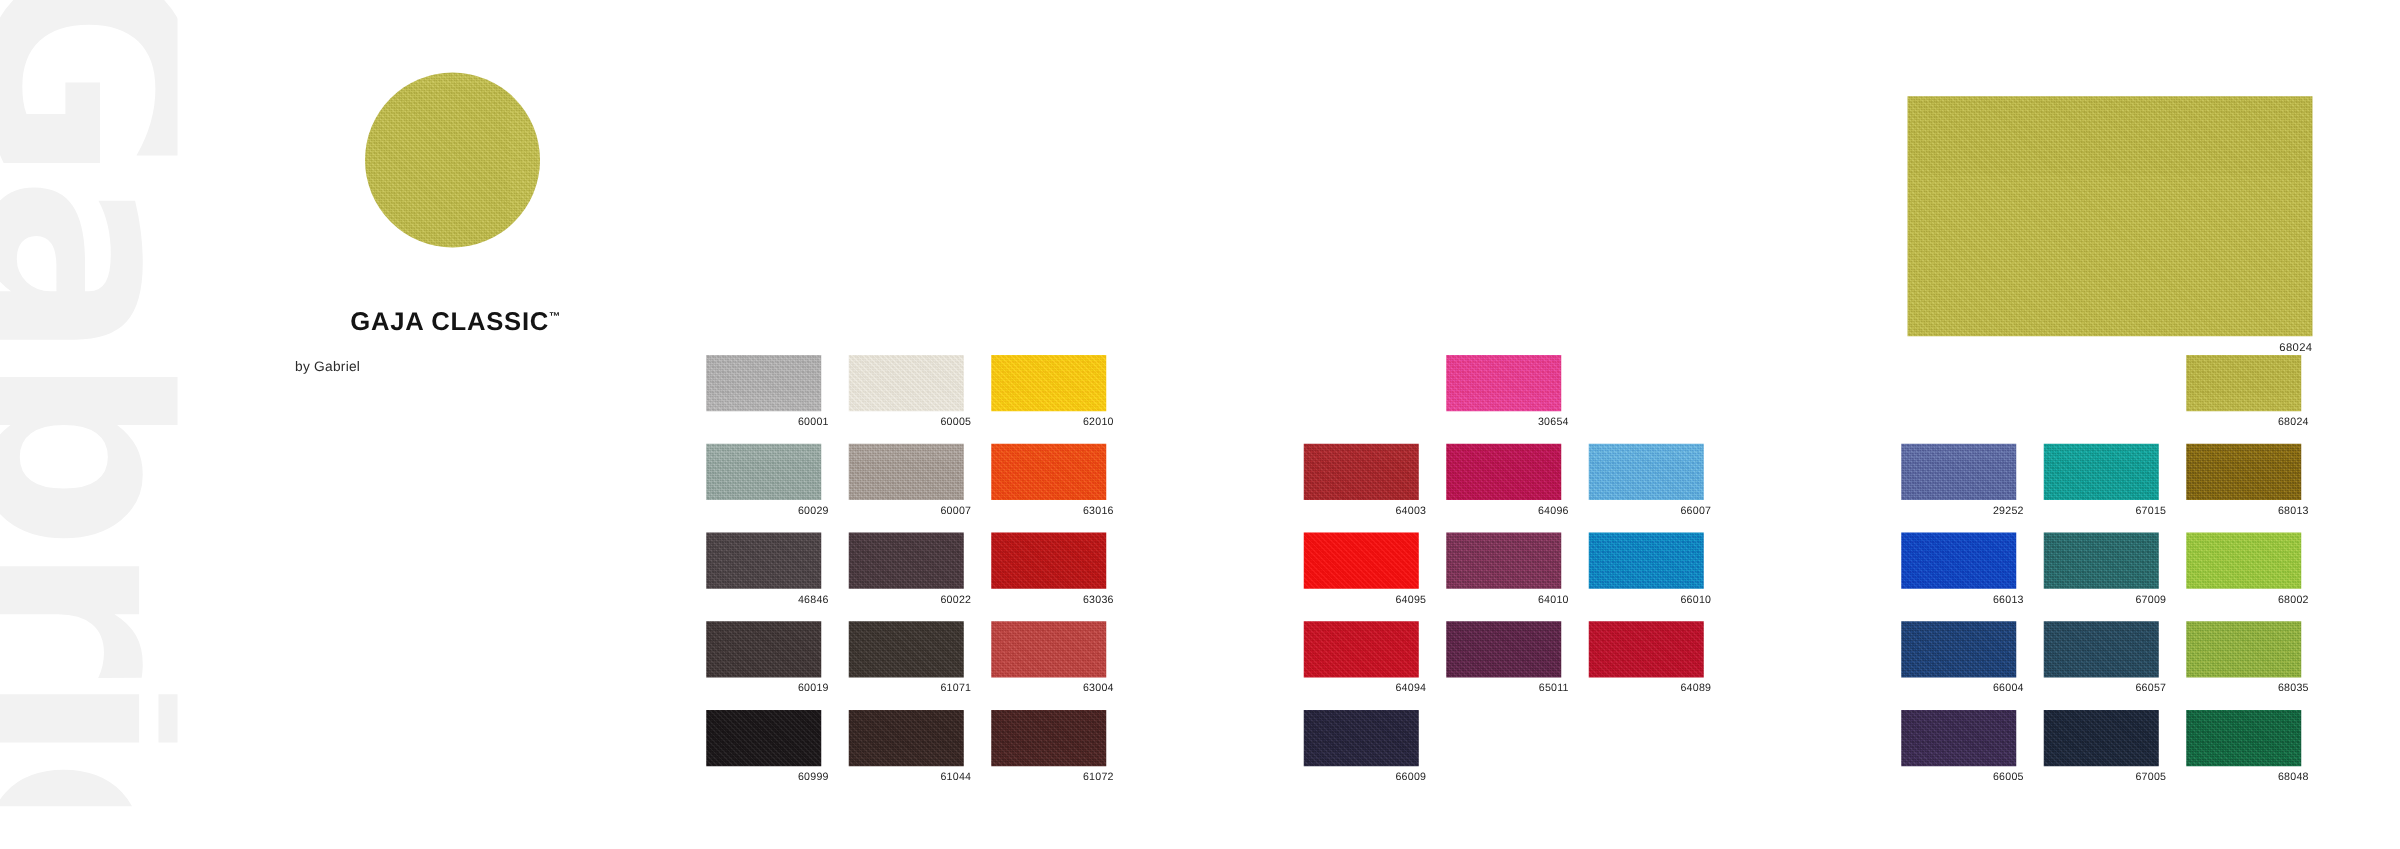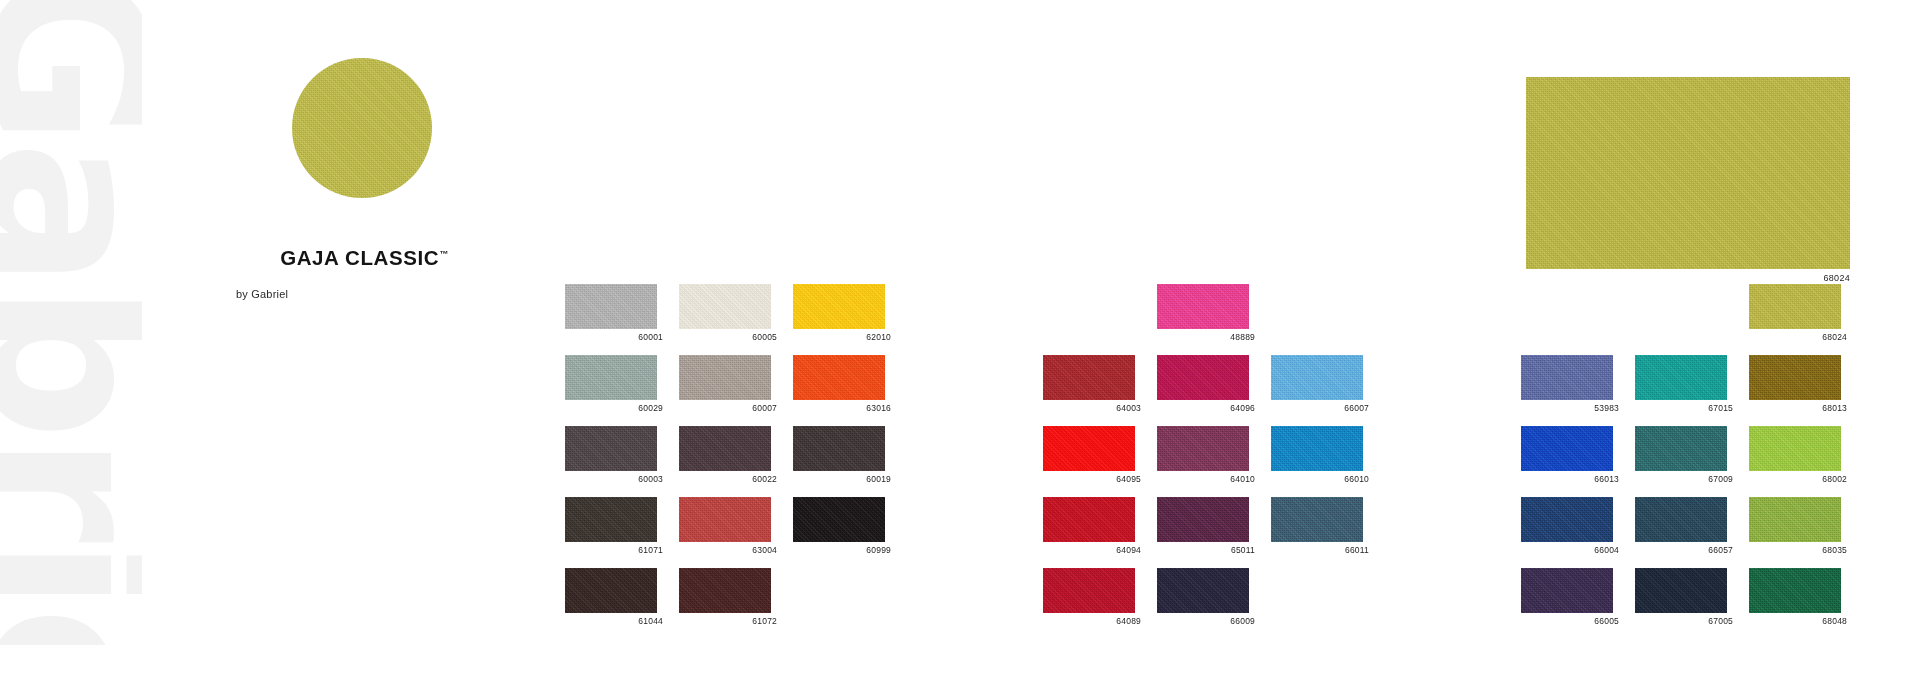--- a/index.html
+++ b/index.html
@@ -192,25 +192,29 @@
     <div class="cell">
       <div class="chip tex" style="background: rgb(169, 159, 152);"></div>
       <div class="chip-label">60007</div>
     </div>
     <div class="cell">
       <div class="chip tex" style="background: rgb(240, 75, 19);"></div>
       <div class="chip-label">63016</div>
     </div>
     <div class="cell">
       <div class="chip tex" style="background: rgb(78, 69, 72);"></div>
-      <div class="chip-label">60003</div>
+      <div class="chip-label">46846</div>
     </div>
     <div class="cell">
       <div class="chip tex" style="background: rgb(75, 58, 64);"></div>
       <div class="chip-label">60022</div>
+    </div>
+    <div class="cell">
+      <div class="chip tex" style="background: rgb(188, 21, 22);"></div>
+      <div class="chip-label">63036</div>
     </div>
     <div class="cell">
       <div class="chip tex" style="background: rgb(63, 54, 54);"></div>
       <div class="chip-label">60019</div>
     </div>
     <div class="cell">
       <div class="chip tex" style="background: rgb(59, 52, 47);"></div>
       <div class="chip-label">61071</div>
     </div>
     <div class="cell">
@@ -227,21 +231,21 @@
     </div>
     <div class="cell">
       <div class="chip tex" style="background: rgb(74, 35, 34);"></div>
       <div class="chip-label">61072</div>
     </div>
   </div>
 <div class="group" id="group-reds">
     <div class="cell empty"></div>
     <div class="cell">
       <div class="chip tex" style="background: rgb(234, 63, 149);"></div>
-      <div class="chip-label">48889</div>
+      <div class="chip-label">30654</div>
     </div>
     <div class="cell empty"></div>
     <div class="cell">
       <div class="chip tex" style="background: rgb(169, 39, 44);"></div>
       <div class="chip-label">64003</div>
     </div>
     <div class="cell">
       <div class="chip tex" style="background: rgb(188, 20, 82);"></div>
       <div class="chip-label">64096</div>
     </div>
@@ -261,44 +265,40 @@
       <div class="chip tex" style="background: rgb(14, 135, 196);"></div>
       <div class="chip-label">66010</div>
     </div>
     <div class="cell">
       <div class="chip tex" style="background: rgb(199, 17, 34);"></div>
       <div class="chip-label">64094</div>
     </div>
     <div class="cell">
       <div class="chip tex" style="background: rgb(91, 36, 71);"></div>
       <div class="chip-label">65011</div>
-    </div>
-    <div class="cell">
-      <div class="chip tex" style="background: rgb(58, 93, 114);"></div>
-      <div class="chip-label">66011</div>
     </div>
     <div class="cell">
       <div class="chip tex" style="background: rgb(187, 16, 41);"></div>
       <div class="chip-label">64089</div>
     </div>
     <div class="cell">
       <div class="chip tex" style="background: rgb(39, 36, 60);"></div>
       <div class="chip-label">66009</div>
     </div>
   </div>
 <div class="group" id="group-blues">
     <div class="cell empty"></div>
     <div class="cell empty"></div>
     <div class="cell">
       <div class="chip tex" style="background: rgb(188, 183, 71);"></div>
       <div class="chip-label">68024</div>
     </div>
     <div class="cell">
       <div class="chip tex" style="background: rgb(94, 107, 164);"></div>
-      <div class="chip-label">53983</div>
+      <div class="chip-label">29252</div>
     </div>
     <div class="cell">
       <div class="chip tex" style="background: rgb(18, 160, 152);"></div>
       <div class="chip-label">67015</div>
     </div>
     <div class="cell">
       <div class="chip tex" style="background: rgb(132, 104, 18);"></div>
       <div class="chip-label">68013</div>
     </div>
     <div class="cell">

